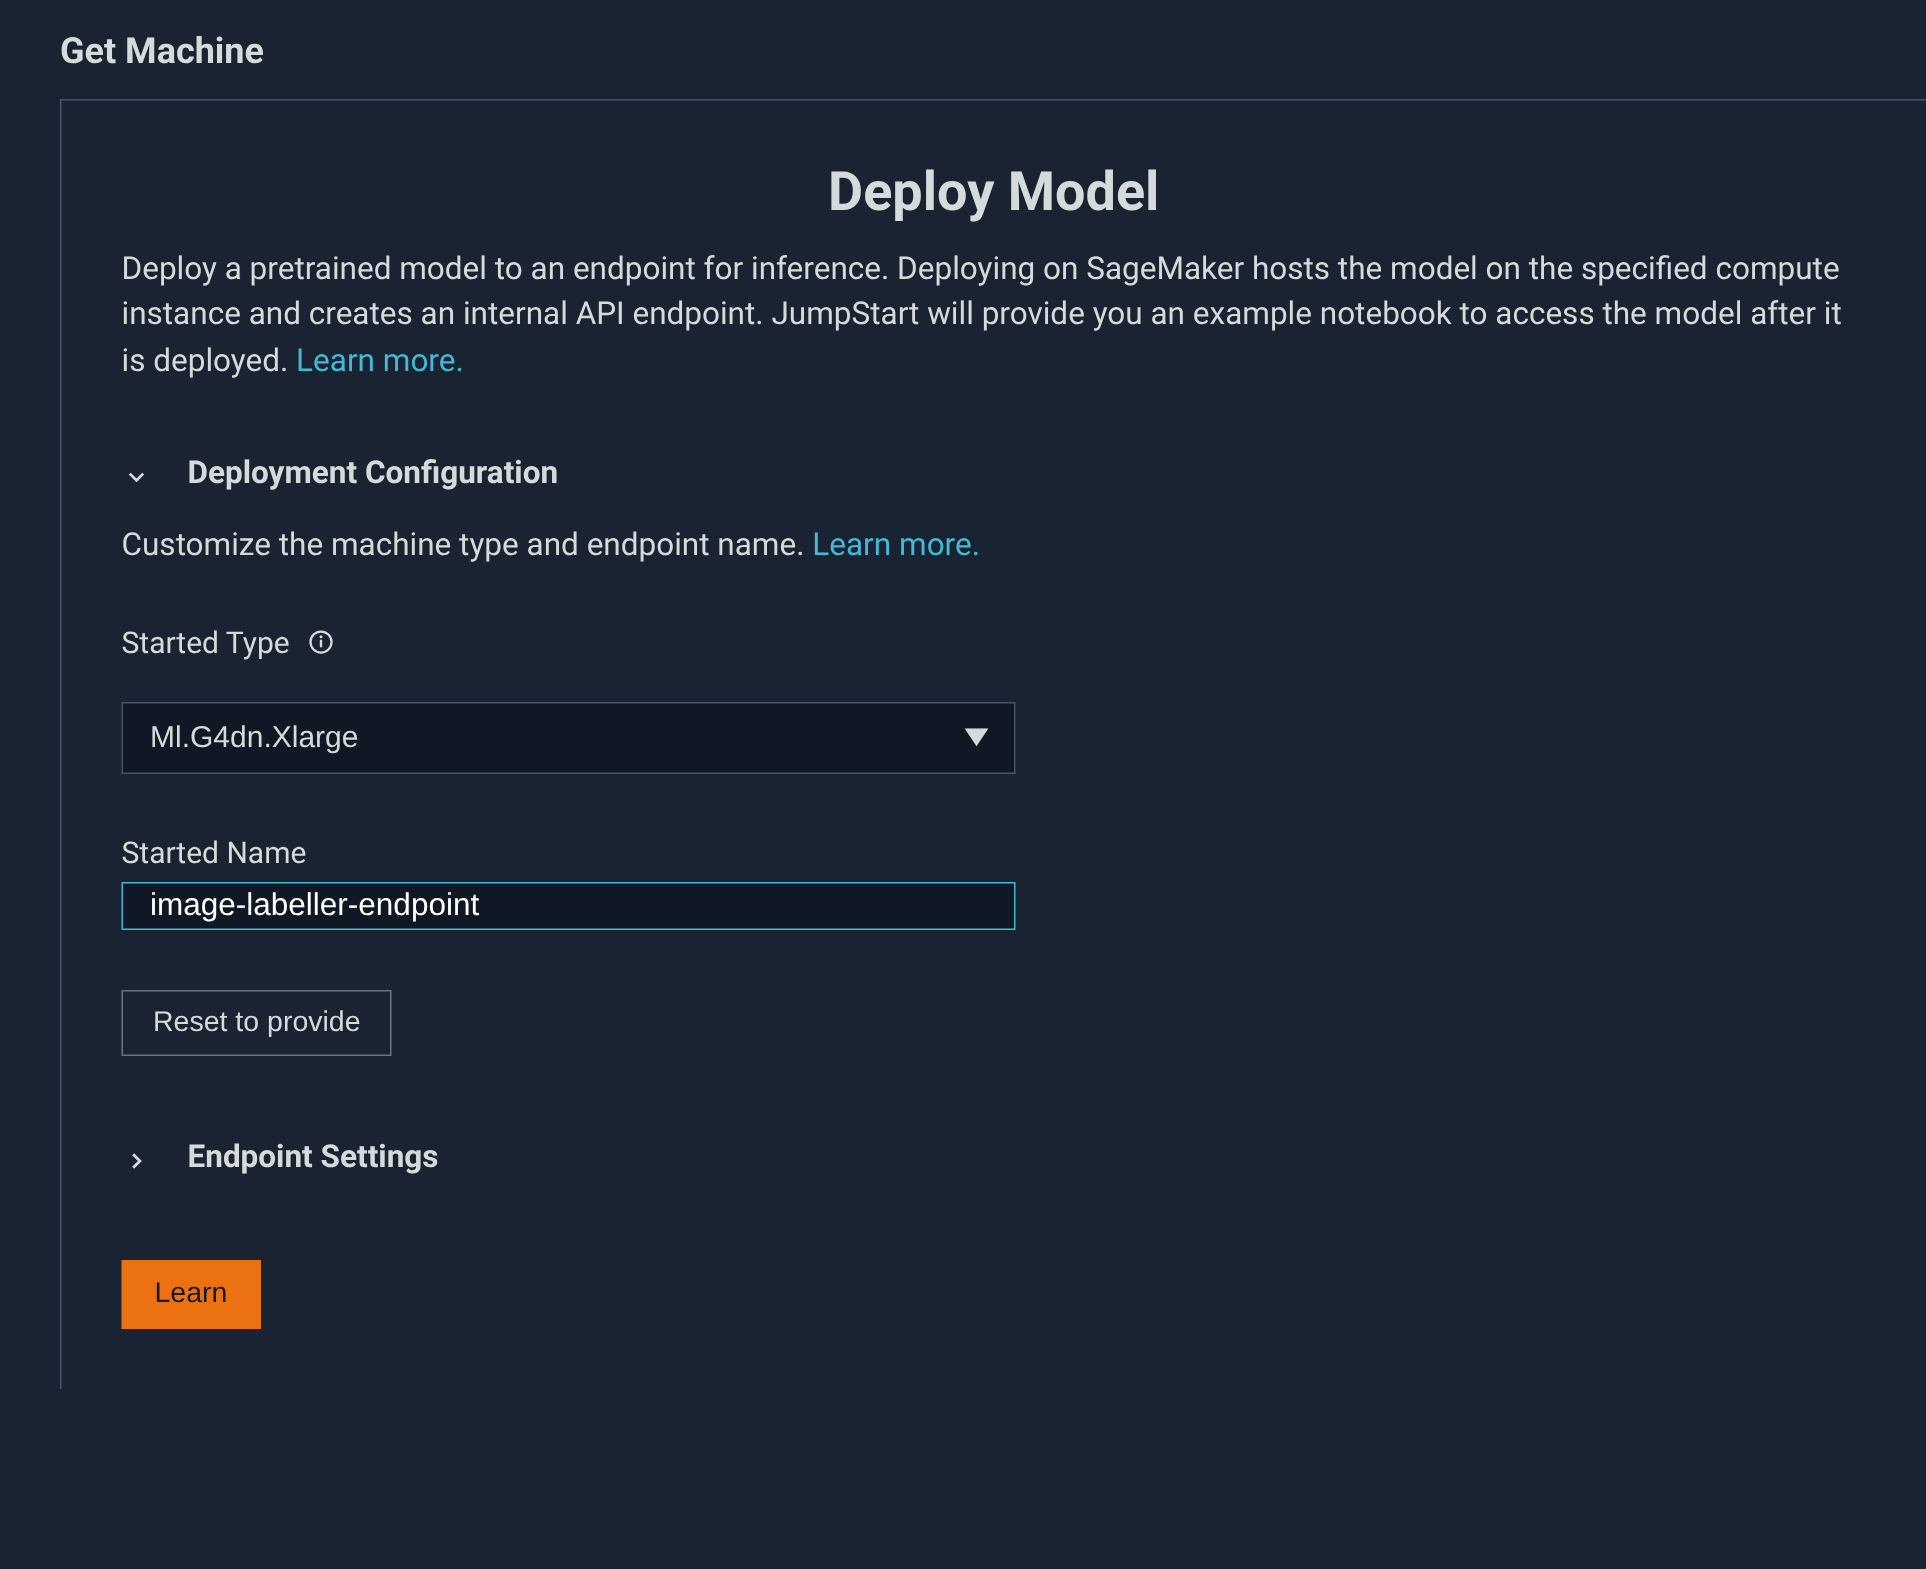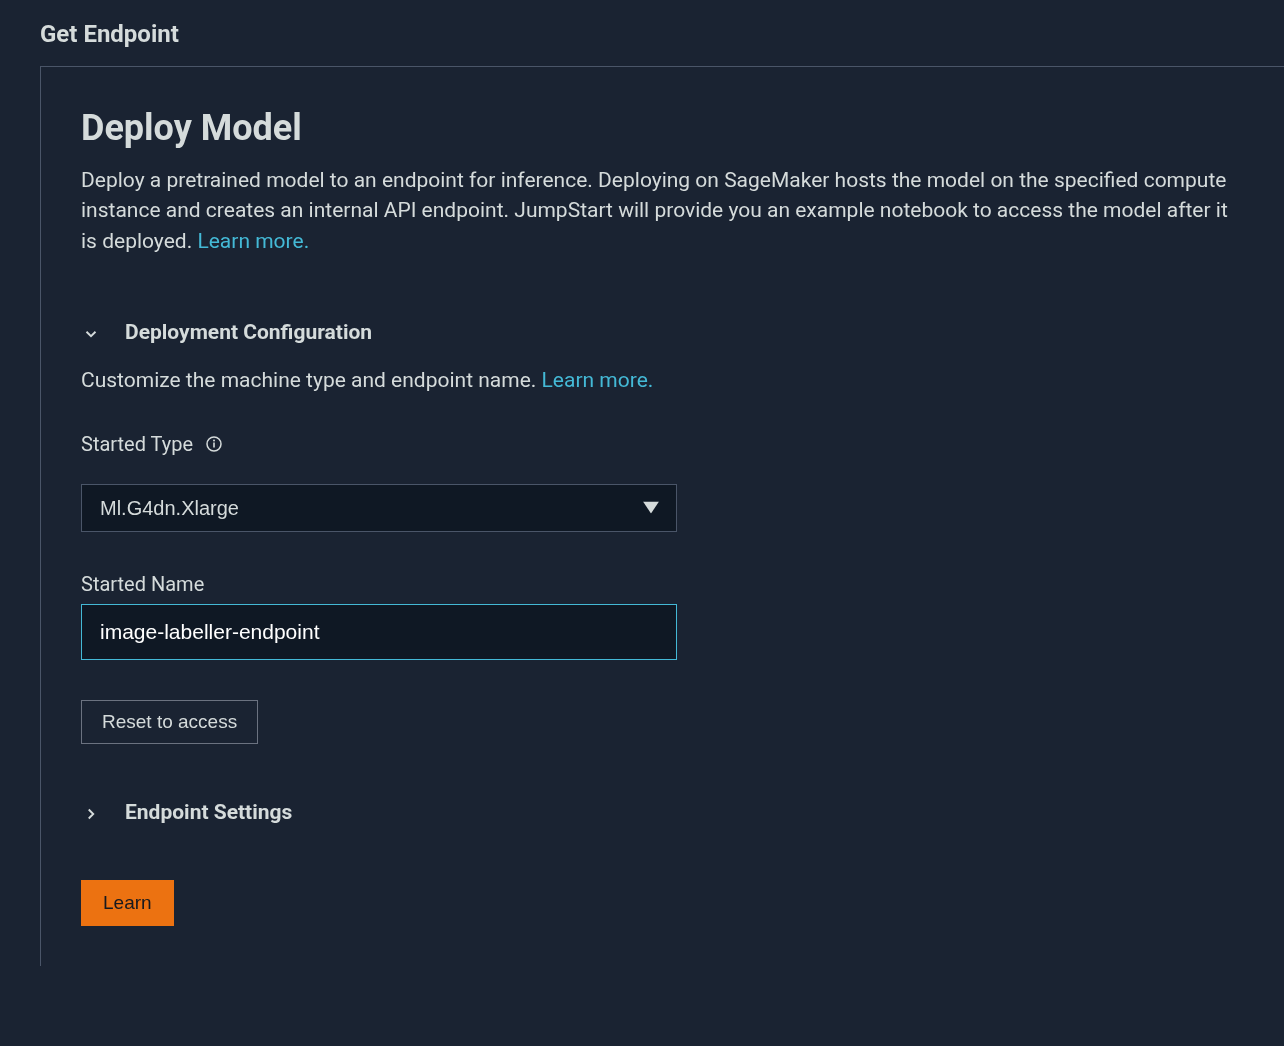--- a/index.html
+++ b/index.html
@@ -29,26 +29,27 @@
       border-right: none;
       border-bottom: none;
       padding: 40px 40px 40px 40px;
       background-color: #1a2332;
     }
     .page-title {
       font-size: 36px;
       font-weight: 700;
       color: #d5dbdb;
       margin-bottom: 16px;
+      text-align: center;
     }
     .page-description {
       font-size: 21px;
       line-height: 1.45;
       color: #d5dbdb;
-      margin-bottom: 64px;
+      margin-bottom: 48px;
     }
     .learn-more-link {
       color: #44b9d6;
       cursor: pointer;
     }
     .section-header {
       display: flex;
       align-items: flex-end;
       gap: 24px;
       margin-bottom: 24px;
@@ -122,21 +123,21 @@
       transform: translateY(-50%);
       pointer-events: none;
     }
     .select-arrow svg {
       width: 16px;
       height: 12px;
       fill: #d5dbdb;
     }
     .text-input {
       width: 596px;
-      height: 56px;
+      height: 32px;
       background-color: #0f1824;
       border: 1px solid #44b9d6;
       color: #ffffff;
       font-size: 21px;
       padding: 0 18px;
       outline: none;
     }
     .reset-button {
       background-color: transparent;
       border: 1px solid #6b7280;
@@ -156,21 +157,21 @@
       font-size: 19px;
       font-weight: 500;
       padding: 12px 22px;
       cursor: pointer;
     }
   </style>
 </head>
 <body>
 
 <div class="outer-container">
-  <div class="breadcrumb">Get Endpoint</div>
+  <div class="breadcrumb">Get Machine</div>
 
   <div class="main-panel">
     <h1 class="page-title">Deploy Model</h1>
     <p class="page-description">
       <span>Deploy a pretrained model to an endpoint for inference. Deploying on SageMaker hosts the model on the specified compute instance and creates an internal API endpoint. JumpStart will provide you an example notebook to access the model after it is deployed. </span><span class="learn-more-link">Learn more.</span>
     </p>
 
     <div class="section-header">
       <span class="chevron">
         <svg viewBox="0 0 24 24">
@@ -207,21 +208,21 @@
       </div>
     </div>
 
     <div class="field-group">
       <div class="field-label">
         <span>Started Name</span>
       </div>
       <input type="text" class="text-input" value="image-labeller-endpoint" style="">
     </div>
 
-    <button class="reset-button">Reset to access</button>
+    <button class="reset-button">Reset to provide</button>
 
     <div class="security-section">
       <div class="section-header">
         <span class="chevron">
           <svg viewBox="0 0 24 24">
               <polyline points="9 6 15 12 9 18"></polyline>
             </svg>
         </span>
         <span class="section-title">Endpoint Settings</span>
       </div>

